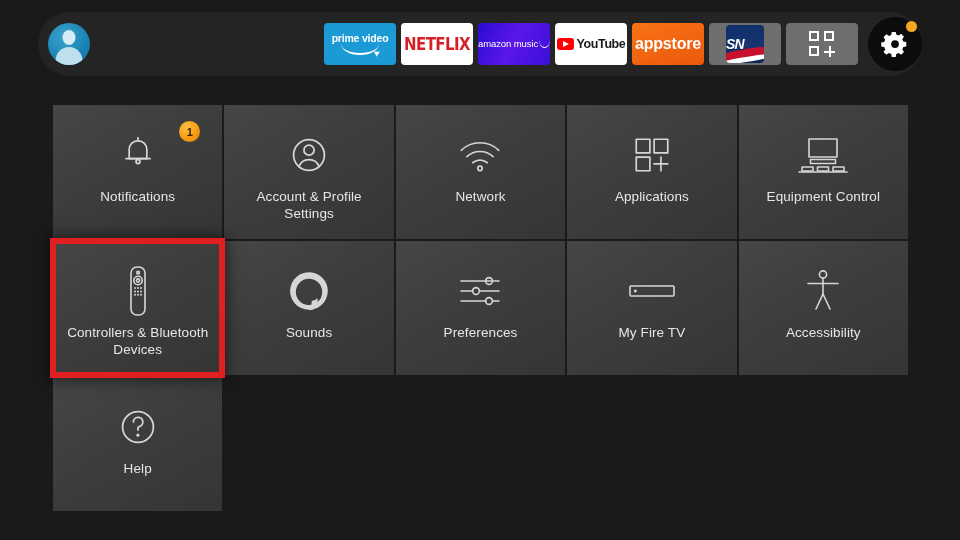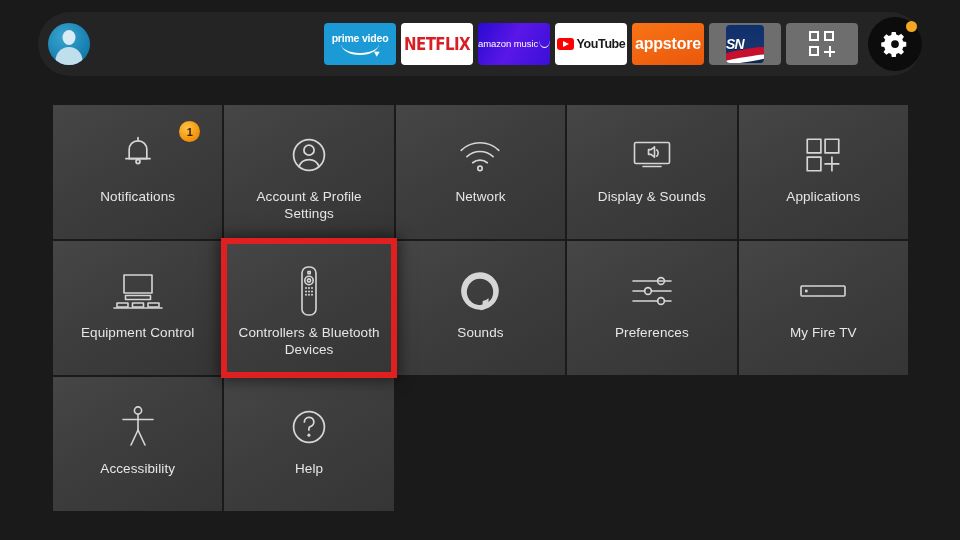--- a/index.html
+++ b/index.html
@@ -462,31 +462,20 @@
       <svg width="46" height="40" viewBox="0 0 44 34">
         <path class="ico-stroke" d="M4 12.5a26 26 0 0 1 36 0"></path>
         <path class="ico-stroke" d="M9.5 18.5a18.5 18.5 0 0 1 25 0"></path>
         <path class="ico-stroke" d="M15 24.4a11 11 0 0 1 14 0"></path>
         <circle class="ico-stroke" cx="22" cy="29.8" r="2.1"></circle>
       </svg>
     </div>
     <div class="label">Network</div>
   </div>
 
-  <div class="tile">
-    <div class="icon">
-      <svg width="52" height="40" viewBox="0 0 52 40">
-        <rect class="ico-stroke" x="8.5" y="7.5" width="35" height="21" rx="1.5"></rect>
-        <line class="ico-stroke" x1="17" y1="31.5" x2="35" y2="31.5"></line>
-        <path class="ico-stroke" d="M22.5 14.6h2.6l3.4-2.8v10.4l-3.4-2.8h-2.6z"></path>
-        <path class="ico-stroke" d="M30.8 14.8a4.4 4.4 0 0 1 0 6.4"></path>
-      </svg>
-    </div>
-    <div class="label">Display &amp; Sounds</div>
-  </div>
 
   <div class="tile">
     <div class="icon">
       <svg width="42" height="42" viewBox="0 0 40 40">
         <rect class="ico-stroke" x="5" y="5" width="13" height="13"></rect>
         <rect class="ico-stroke" x="22" y="5" width="13" height="13"></rect>
         <rect class="ico-stroke" x="5" y="22" width="13" height="13"></rect>
         <line class="ico-stroke" x1="28.5" y1="22" x2="28.5" y2="35"></line>
         <line class="ico-stroke" x1="22" y1="28.5" x2="35" y2="28.5"></line>
       </svg>

